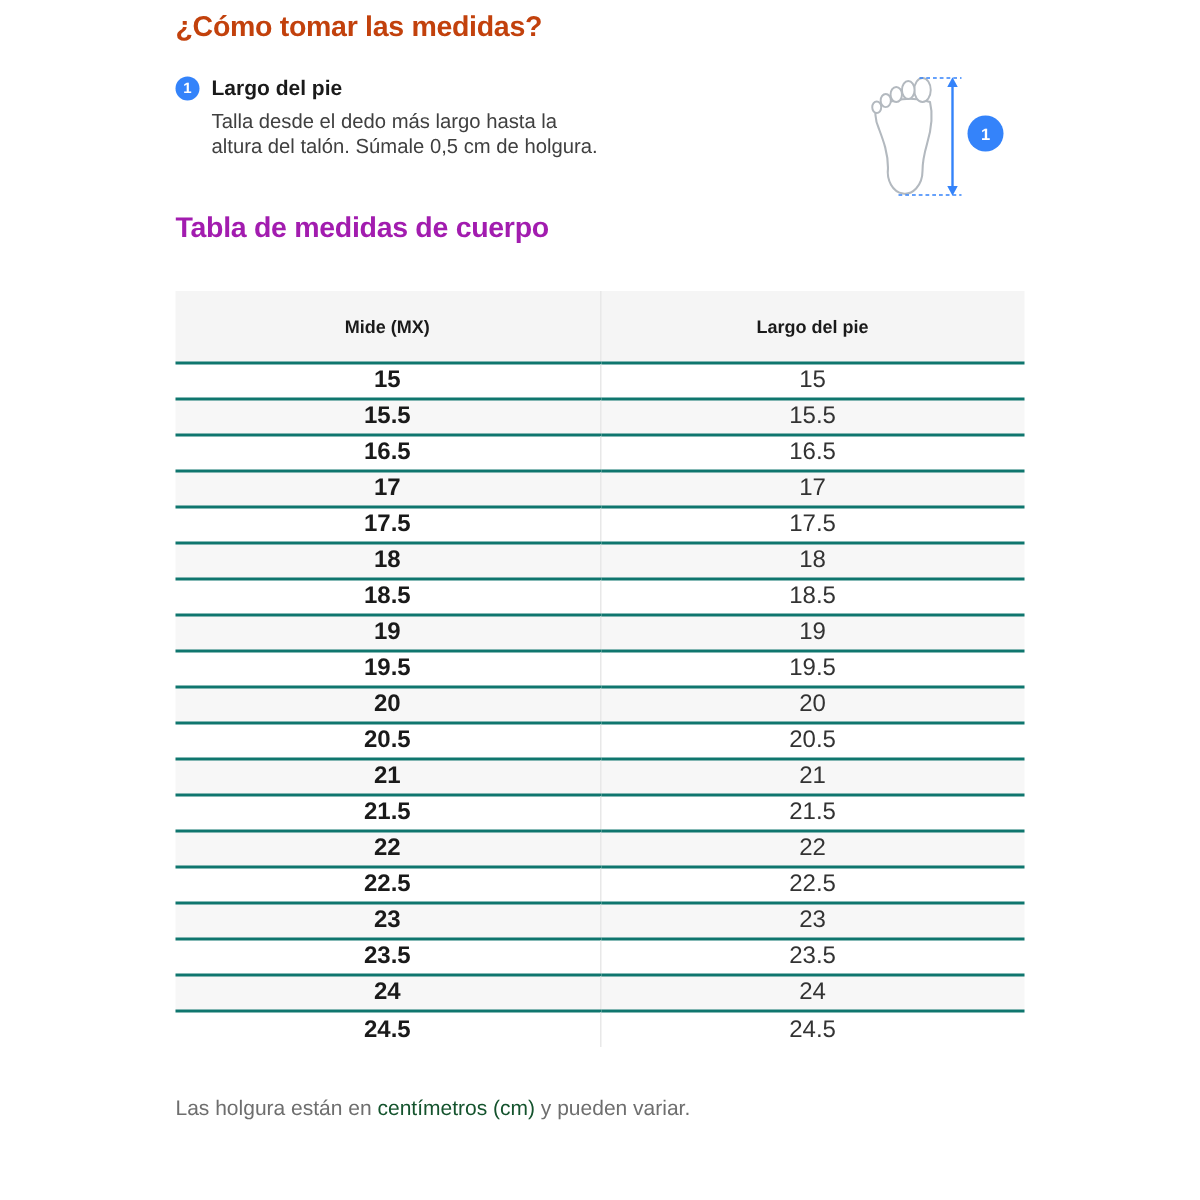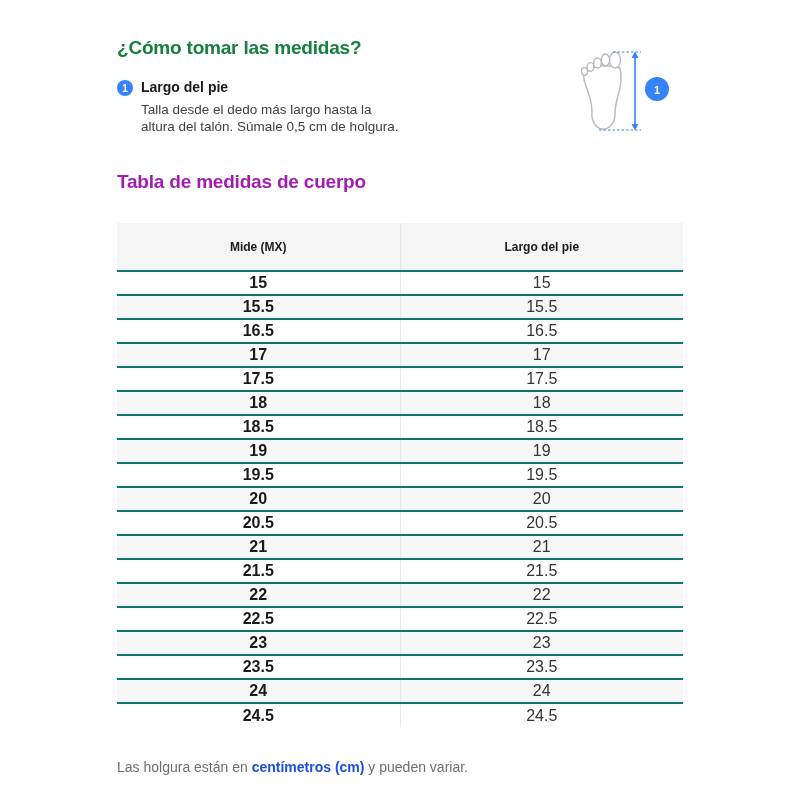--- a/index.html
+++ b/index.html
@@ -2,24 +2,24 @@
 <html><head>
 <meta charset="utf-8">
 <style>
   * { margin: 0; padding: 0; box-sizing: border-box; }
   html, body { width: 800px; background: #ffffff; font-family: "Liberation Sans", sans-serif; }
   body { height: 800px; overflow: hidden; color: #1a1a1a; }
 
   .content { width: 566px; margin: 0 auto; position: relative; }
 
   .page-title {
-    padding-top: 37px;
+    padding-top: 8px;
     font-size: 19px;
     font-weight: 700;
-    color: #15803d;
+    color: #c2410c;
     letter-spacing: -0.2px;
   }
 
   .measure-item { margin-top: 20px; display: flex; gap: 8px; }
   .num-badge {
     flex: 0 0 auto;
     width: 16px; height: 16px;
     border-radius: 50%;
     background: #3483FA;
     color: #ffffff;
@@ -62,21 +62,21 @@
     font-size: 16px;
     text-align: center;
     vertical-align: middle;
     color: #333333;
     border-top: 2px solid #0f766e;
   }
   .size-table tbody td:first-child { font-weight: 700; color: #1a1a1a; }
   .size-table tbody tr:nth-child(even) { background: #f7f7f7; }
 
   .footer-note { margin-top: 32px; font-size: 14px; color: #6e6e6e; }
-  .footer-note b { font-weight: 700; color: #1d4ed8; }
+  .footer-note b { font-weight: 400; color: #14532d; }
 </style>
 </head>
 <body>
 
 <div class="content">
 
   <h1 class="page-title">¿Cómo tomar las medidas?</h1>
 
   <div class="measure-item">
     <div class="num-badge">1</div>

